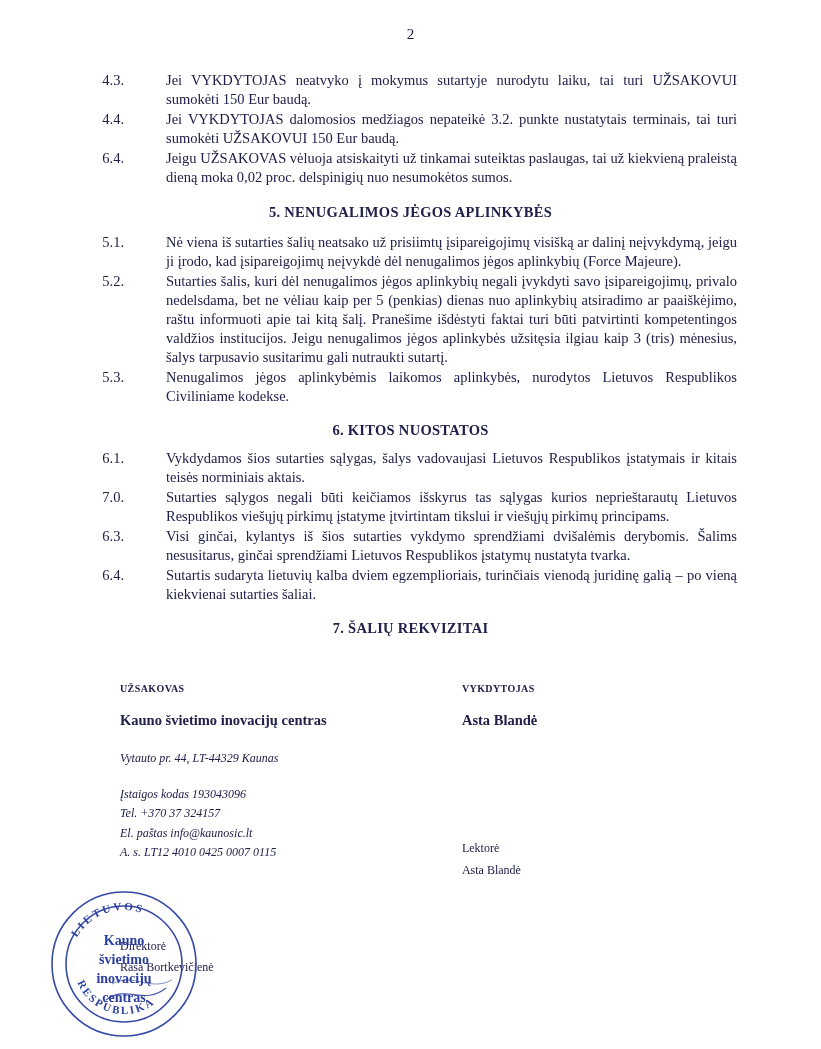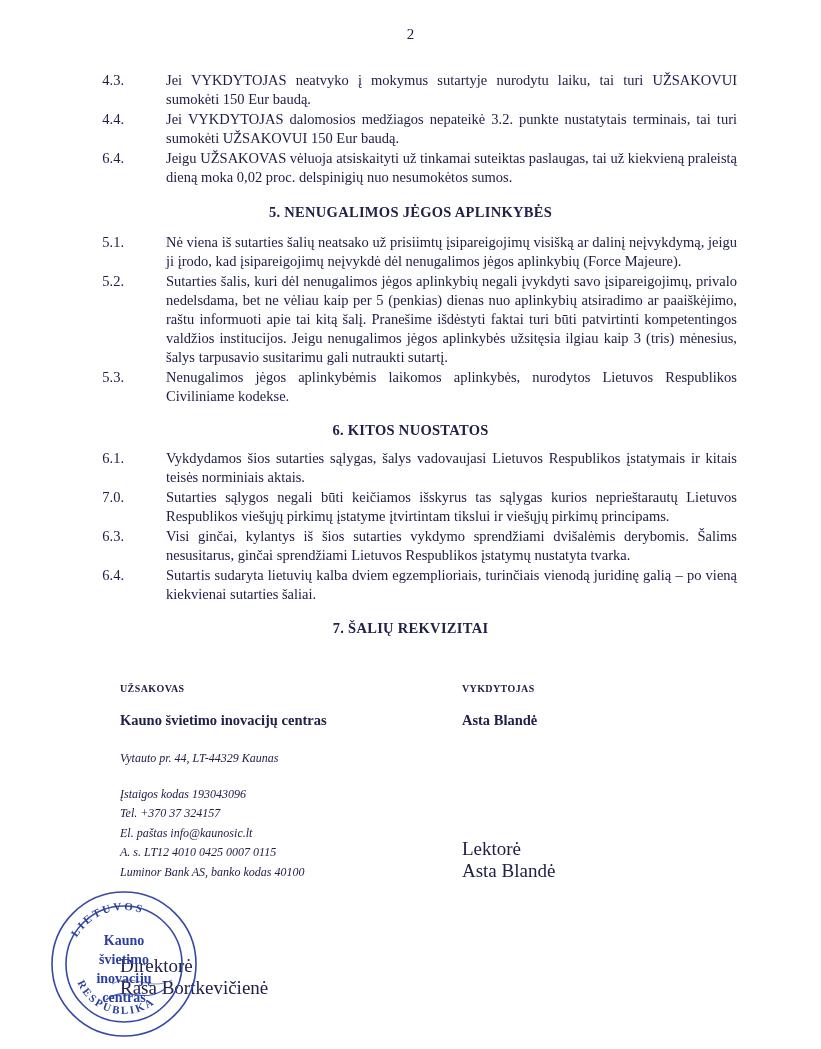--- a/index.html
+++ b/index.html
@@ -84,21 +84,21 @@
     margin-bottom: 20px;
   }
   .plain {
     font-size: 12px;
     line-height: 19.5px;
     font-style: italic;
   }
   .gap { height: 16px; }
   .signer-block {
     margin-top: 74px;
-    font-size: 19px;
+    font-size: 12px;
     line-height: 19.5px;
   }
   .signer-block .pos { margin-bottom: 2px; }
 
   
   .stamp {
     position: absolute;
     left: 48px;
     top: 888px;
     width: 152px;
@@ -171,21 +171,20 @@
   <div class="sig-wrap">
     <div class="sig-col left">
       <div class="role-title">UŽSAKOVAS</div>
       <div class="org-name">Kauno švietimo inovacijų centras</div>
       <div class="plain">Vytauto pr. 44, LT-44329 Kaunas</div>
       <div class="gap"></div>
       <div class="plain">Įstaigos kodas 193043096</div>
       <div class="plain">Tel. +370 37 324157</div>
       <div class="plain">El. paštas info@kaunosic.lt</div>
       <div class="plain">A. s. LT12 4010 0425 0007 0115</div>
-      <div class="plain">Luminor Bank AS, banko kodas 40100</div>
       <div class="signer-block">
         <div class="pos">Direktorė</div>
         <div>Rasa Bortkevičienė</div>
       </div>
     </div>
     <div class="sig-col right">
       <div class="role-title">VYKDYTOJAS</div>
       <div class="org-name">Asta Blandė</div>
       <div class="gap"></div>
       <div class="signer-block">

